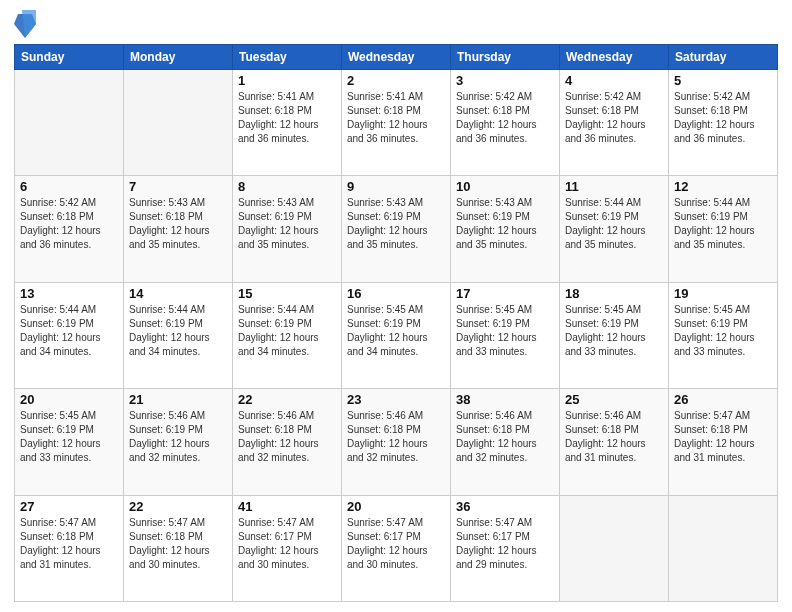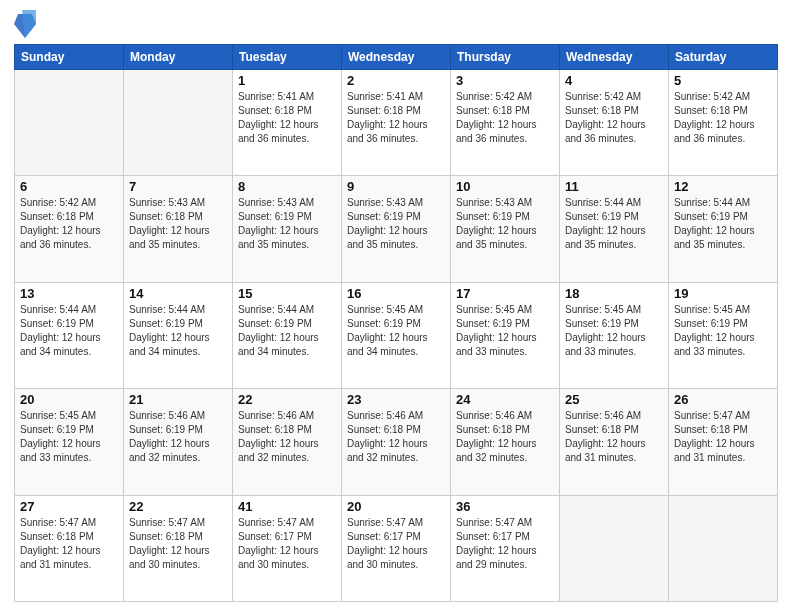--- a/index.html
+++ b/index.html
@@ -228,21 +228,21 @@
           </td>
           <td>
             <span class="day-num">22</span>
             <div class="day-info">Sunrise: 5:46 AM<br>Sunset: 6:18 PM<br>Daylight: 12 hours and 32 minutes.</div>
           </td>
           <td>
             <span class="day-num">23</span>
             <div class="day-info">Sunrise: 5:46 AM<br>Sunset: 6:18 PM<br>Daylight: 12 hours and 32 minutes.</div>
           </td>
           <td>
-            <span class="day-num">24</span>
+            <span class="day-num">38</span>
             <div class="day-info">Sunrise: 5:46 AM<br>Sunset: 6:18 PM<br>Daylight: 12 hours and 32 minutes.</div>
           </td>
           <td>
             <span class="day-num">25</span>
             <div class="day-info">Sunrise: 5:46 AM<br>Sunset: 6:18 PM<br>Daylight: 12 hours and 31 minutes.</div>
           </td>
           <td>
             <span class="day-num">26</span>
             <div class="day-info">Sunrise: 5:47 AM<br>Sunset: 6:18 PM<br>Daylight: 12 hours and 31 minutes.</div>
           </td>

